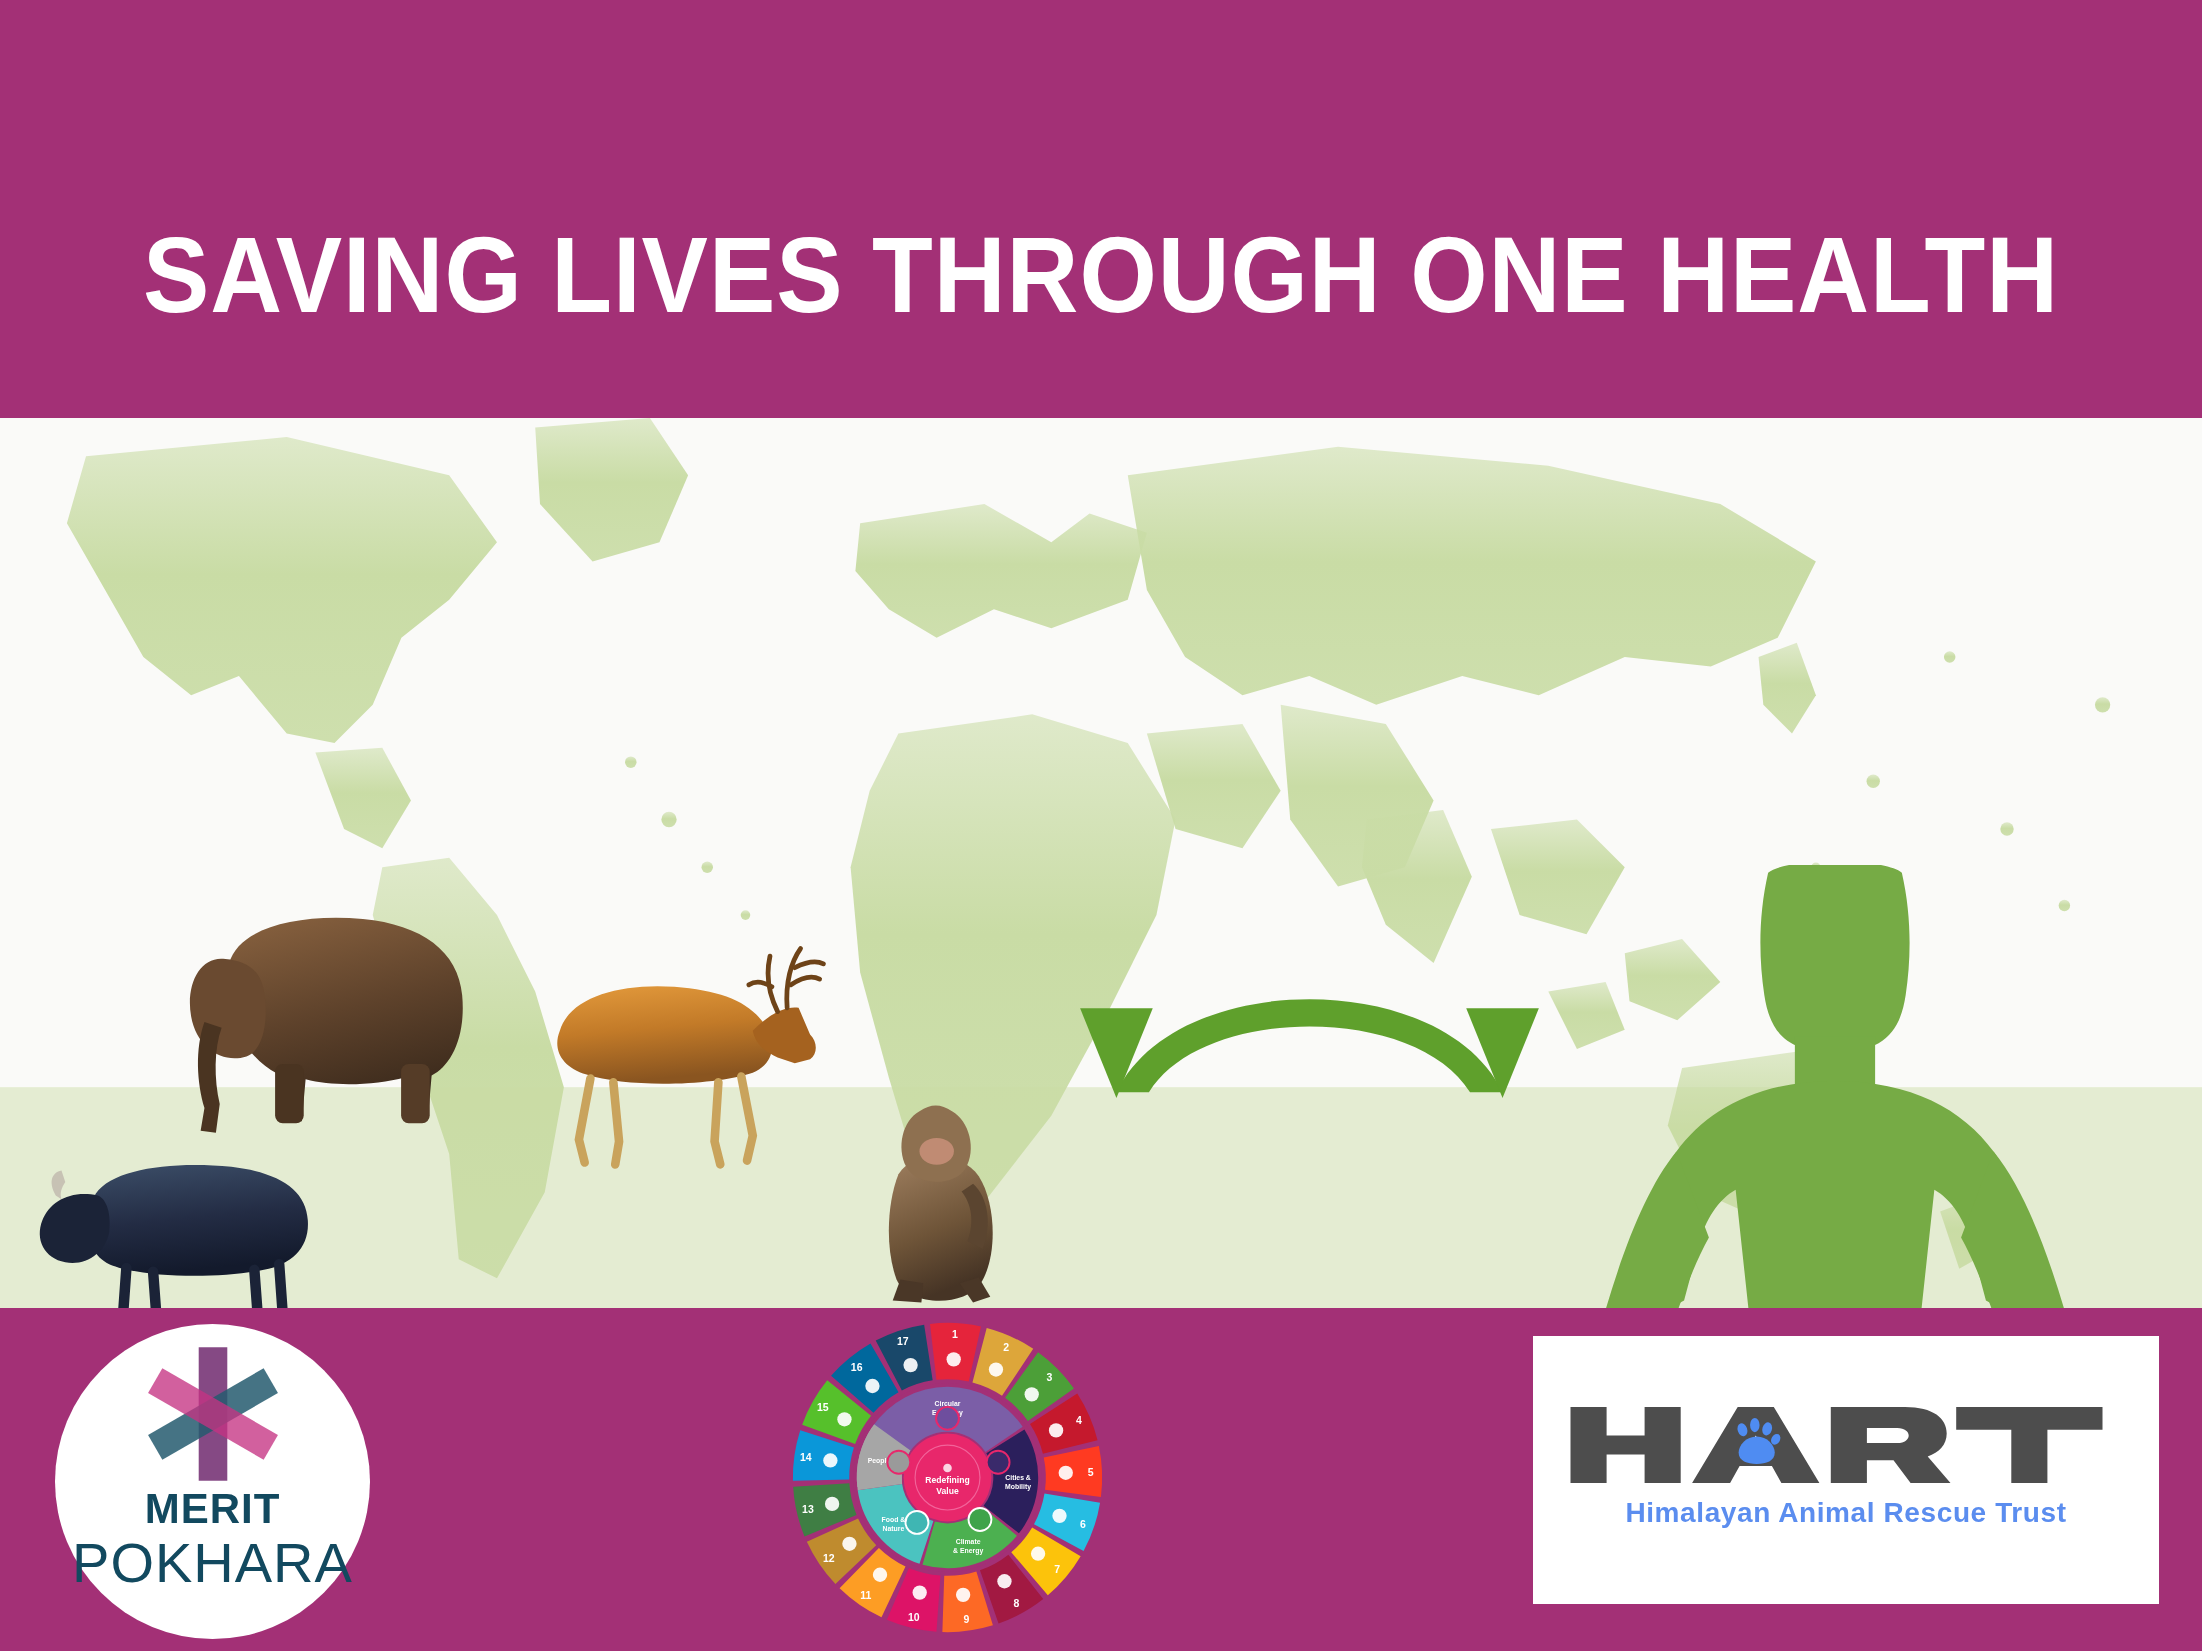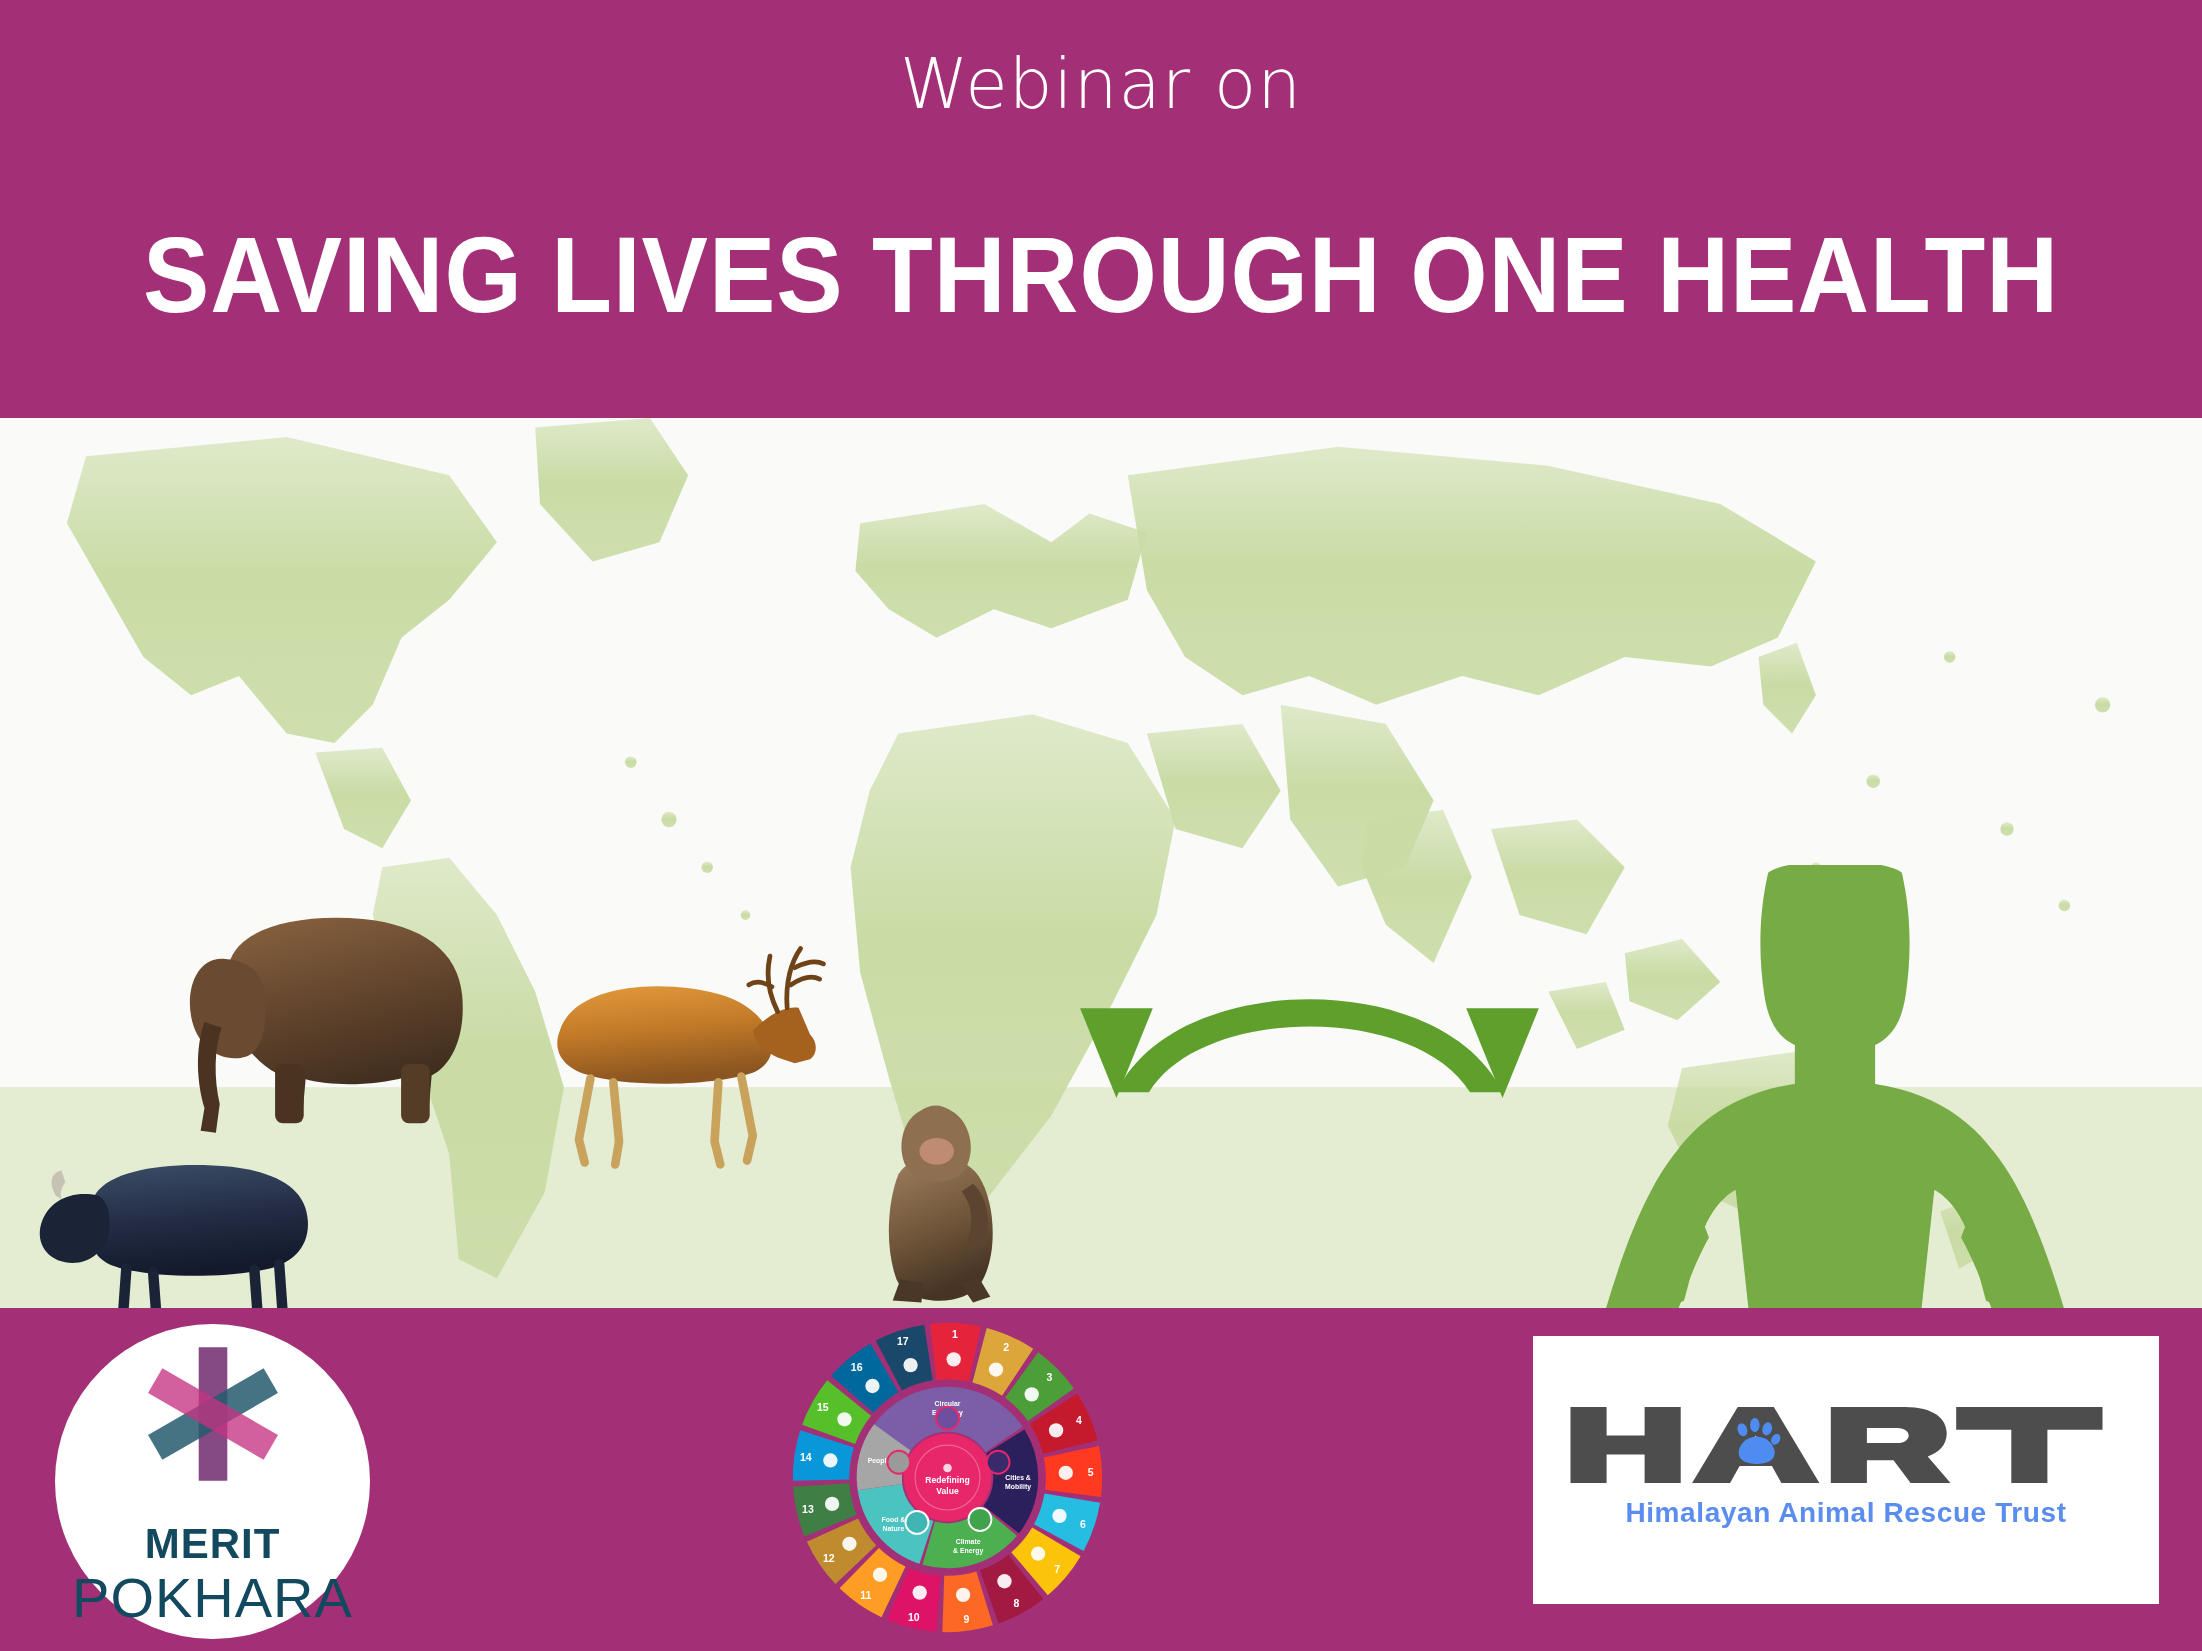--- a/index.html
+++ b/index.html
@@ -134,21 +134,20 @@
     text-align: center;
     line-height: 1.12;
   }
   .merit-line1 {
     display:block;
     color:#12495F;
     font-size: 42px;
     font-weight: 700;
     letter-spacing: 1px;
     font-family: "Liberation Sans", sans-serif;
-    margin-top: 35px;
   }
   .merit-line2 {
     display:block;
     color:#12495F;
     font-size: 56px;
     font-weight: 400;
     letter-spacing: 1px;
     font-family: "Liberation Sans", sans-serif;
   }
 
@@ -192,21 +191,20 @@
     letter-spacing: 0.6px;
     white-space: nowrap;
   }
 </style>
 </head>
 <body>
 
 <div class="poster">
 
   <div class="header-band">
-    <div class="webinar-on">Webinar on</div>
     <div class="main-title">SAVING LIVES THROUGH ONE HEALTH</div>
   </div>
 
   <div class="stage">
 
     <svg class="map-svg" viewBox="0 0 2304 931" preserveAspectRatio="none">
       <defs>
         <linearGradient id="mapfade" x1="0" y1="0" x2="0" y2="1">
           <stop offset="0%" stop-color="#C9DCA5" stop-opacity="0.55"></stop>
           <stop offset="45%" stop-color="#C9DCA5" stop-opacity="1"></stop>

